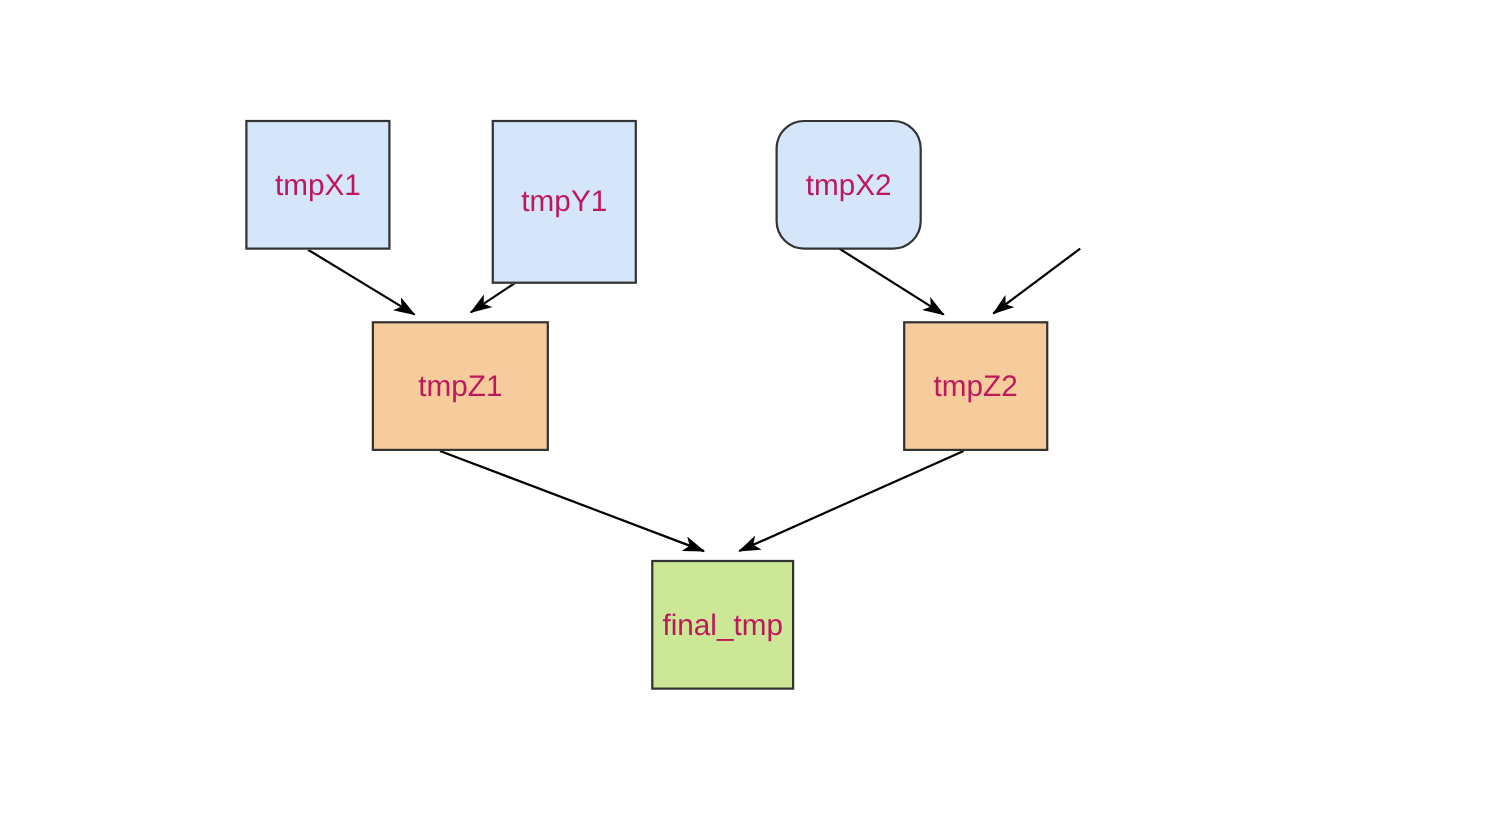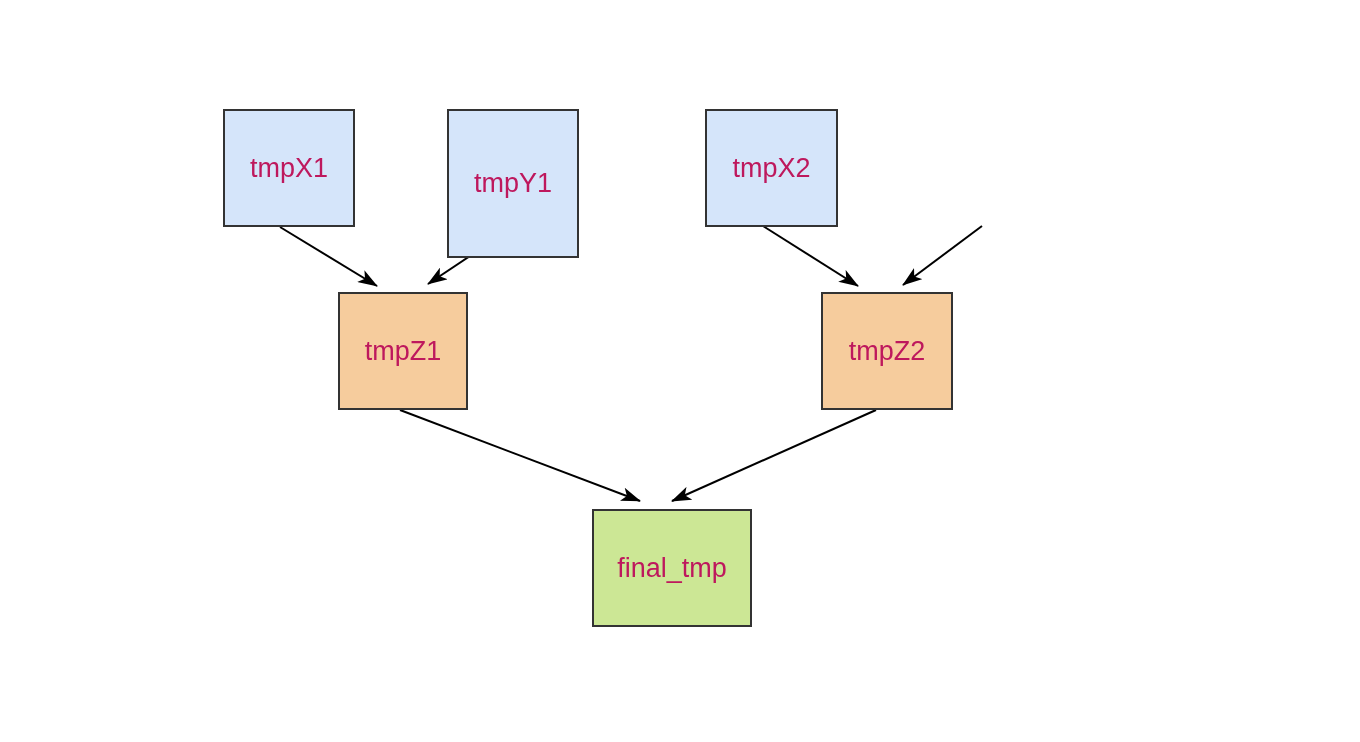--- a/index.html
+++ b/index.html
@@ -44,23 +44,23 @@
   }
   .node-blue   { background: #d5e5fa; }
   .node-orange { background: #f6cc9d; }
   .node-green  { background: #cce795; }
 
   
   #node-tmpX1    { left: 223px; top: 109px; width: 132px; height: 118px; }
   #node-tmpY1    { left: 447px; top: 109px; width: 132px; height: 149px; }
   #node-tmpX2    { left: 705px; top: 109px; width: 133px; height: 118px; }
   #node-tmpY2    { left: 930px; top: 109px; width: 132px; height: 118px; }
-  #node-tmpZ1    { left: 338px; top: 292px; width: 130px; height: 118px; }
+  #node-tmpZ1    { left: 338px; top: 292px; width: 161px; height: 118px; }
   #node-tmpZ2    { left: 821px; top: 292px; width: 132px; height: 118px; }
-  #node-final    { left: 592px; top: 509px; width: 160px; height: 118px; justify-content: center; }
+  #node-final    { left: 592px; top: 509px; width: 130px; height: 118px; justify-content: center; }
 </style>
 </head>
 <body>
 
 <div class="canvas">
 
   <svg class="edges-layer" viewBox="0 0 1360 742" xmlns="http://www.w3.org/2000/svg">
     <defs>
       <marker id="arrowhead" viewBox="0 0 10 7" refX="9.5" refY="3.5" markerWidth="10" markerHeight="7" orient="auto">
         <path d="M0,0 L10,3.5 L0,7 L2.5,3.5 Z" fill="#000000"></path>
@@ -75,21 +75,21 @@
   </svg>
 
   <div class="node node-blue" id="node-tmpX1" style="background-color: rgb(213, 229, 250);">
     <span>tmpX1</span>
   </div>
 
   <div class="node node-blue" id="node-tmpY1" style="background-color: rgb(213, 229, 250);">
     <span>tmpY1</span>
   </div>
 
-  <div class="node node-blue" id="node-tmpX2" style="background-color: rgb(213, 229, 250);">
+  <div class="node node-blue" id="node-tmpX2" style="background-color: rgb(213, 229, 250); border-radius: 26px;">
     <span>tmpX2</span>
   </div>
 
 
   <div class="node node-orange" id="node-tmpZ1" style="background-color: rgb(246, 204, 157);">
     <span>tmpZ1</span>
   </div>
 
   <div class="node node-orange" id="node-tmpZ2" style="background-color: rgb(246, 204, 157);">
     <span>tmpZ2</span>

